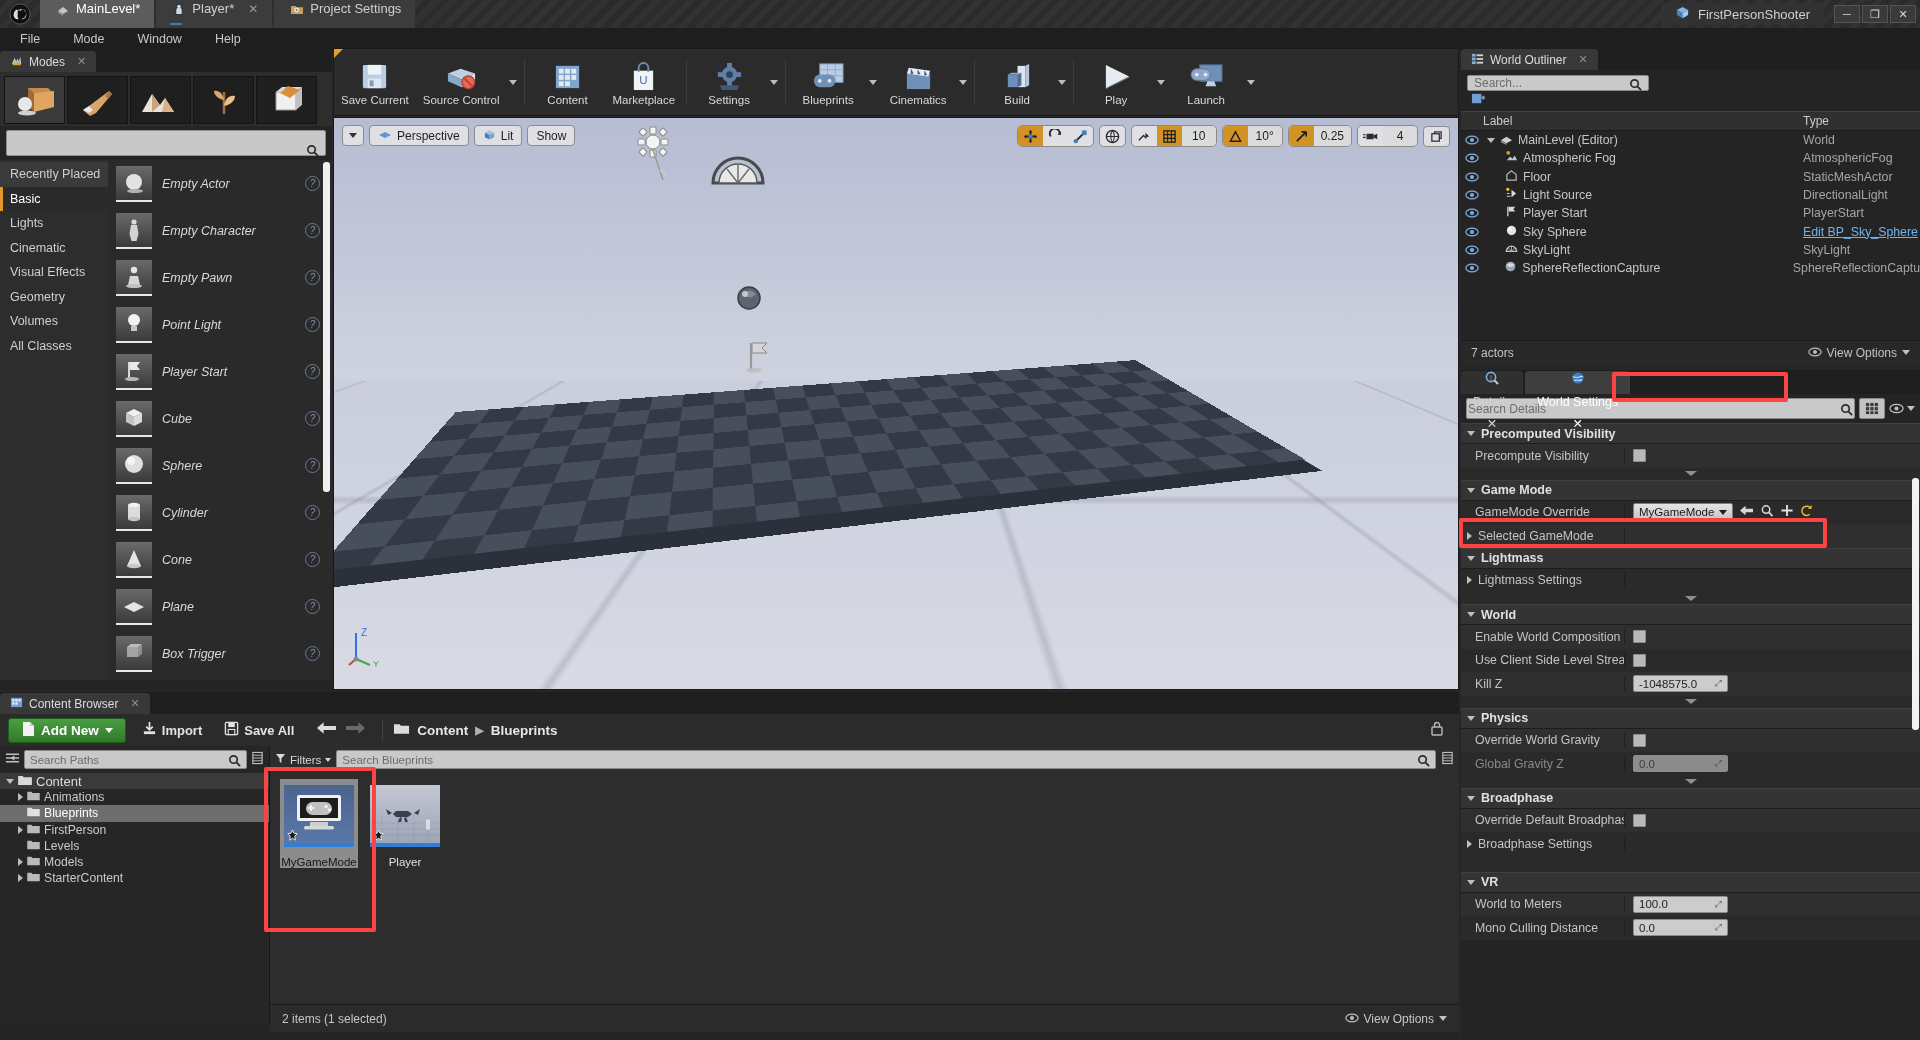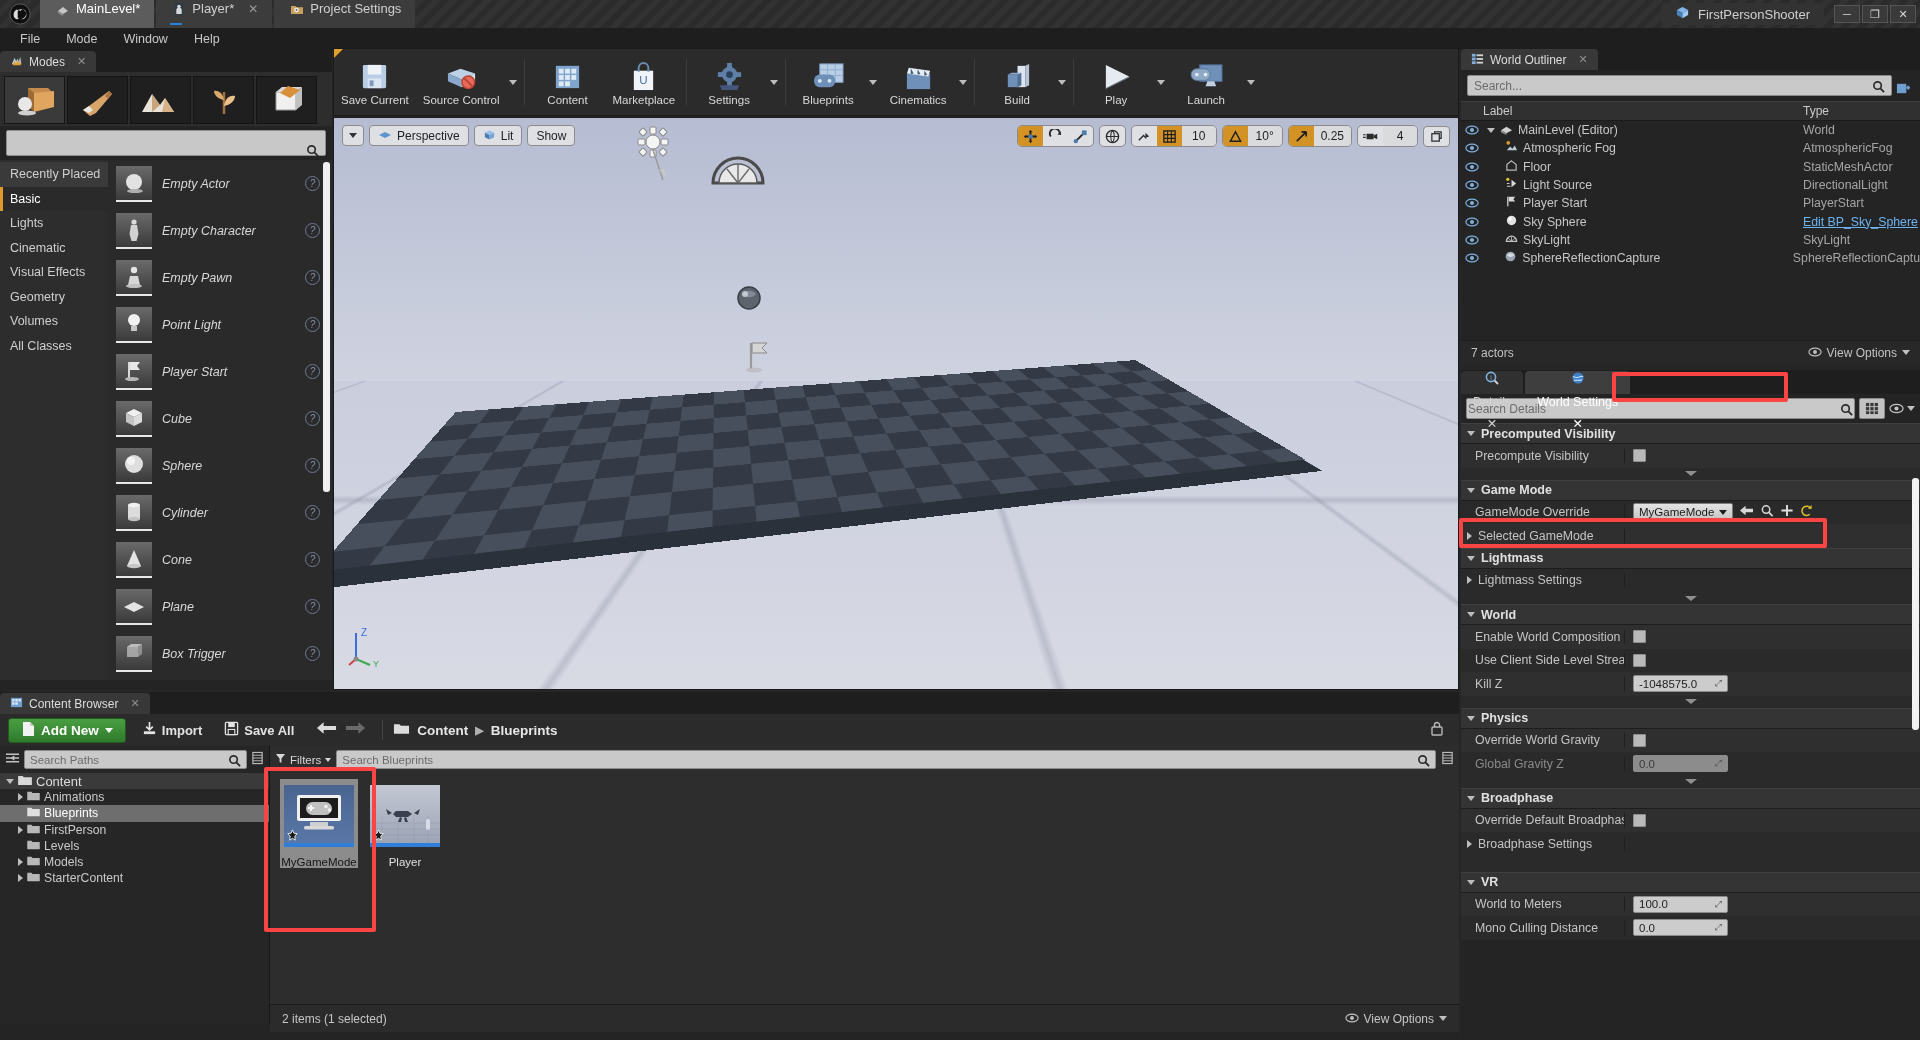--- a/index.html
+++ b/index.html
@@ -39,21 +39,21 @@
   }
   .wbtns { display:flex; gap:2px; margin-left:10px; }
   .wbtn {
     width:26px;height:18px; background:#3a3a3a; border:1px solid #555;
     color:#d8d8d8; font-size:11px; display:flex;align-items:center;justify-content:center;
   }
 
   
   .menubar {
     position:absolute; top:28px; left:0; width:1920px; height:22px;
-    background:#1e1e1e; display:flex; align-items:center; padding-left:8px; gap:2px;
+    background:#1e1e1e; display:flex; align-items:center; padding-left:8px; gap:9px;
   }
   .menuitem { font-size:12.5px; color:#c8c8c8; padding:3px 12px; border-radius:2px; }
 
   
   .modes-panel { position:absolute; left:0; top:50px; width:332px; height:640px; background:#242424; }
   .ptab-row { height:22px; display:flex; align-items:flex-end; background:#1e1e1e; }
   .ptab {
     height:21px; display:flex; align-items:center; gap:6px; padding:0 10px;
     background:#383838; color:#dcdcdc; font-size:12px; border-radius:4px 4px 0 0;
   }
@@ -161,21 +161,21 @@
     font-size:12px;color:#1e1e1e; background:rgba(215,215,215,.6);
   }
   .vp-axis{ position:absolute; left:14px; bottom:22px; width:44px;height:44px;}
   .vp-sun{position:absolute; left:295px; top:8px;}
   .vp-skylight{position:absolute;left:375px;top:35px;}
   .vp-reflect{position:absolute;left:400px;top:165px;}
   .vp-playerstart{position:absolute;left:410px;top:222px;}
 
   
   .outliner { position:absolute; left:1461px; top:48px; width:459px; height:316px; background:#242424; }
-  .ol-search { display:flex;align-items:flex-end; margin:5px 6px; }
+  .ol-search { display:flex;align-items:flex-start; margin:5px 6px;flex-direction:column; }
   .ol-search .sbx {
     flex:1; display:flex;align-items:center; height:21px; background:#c9c9c9;
     border:1px solid #8a8a8a; border-radius:2px; padding:0 6px;
   }
   .ol-search input{flex:1;border:none;outline:none;background:transparent;font-size:12px;color:#2a2a2a;font-family:"Liberation Sans",sans-serif;}
   .ol-search input::placeholder{color:#6c6c6c;}
   .ol-head {
     display:flex; height:20px; background:#303030; border-top:1px solid #404040;
     border-bottom:1px solid #1b1b1b; align-items:center;
   }

